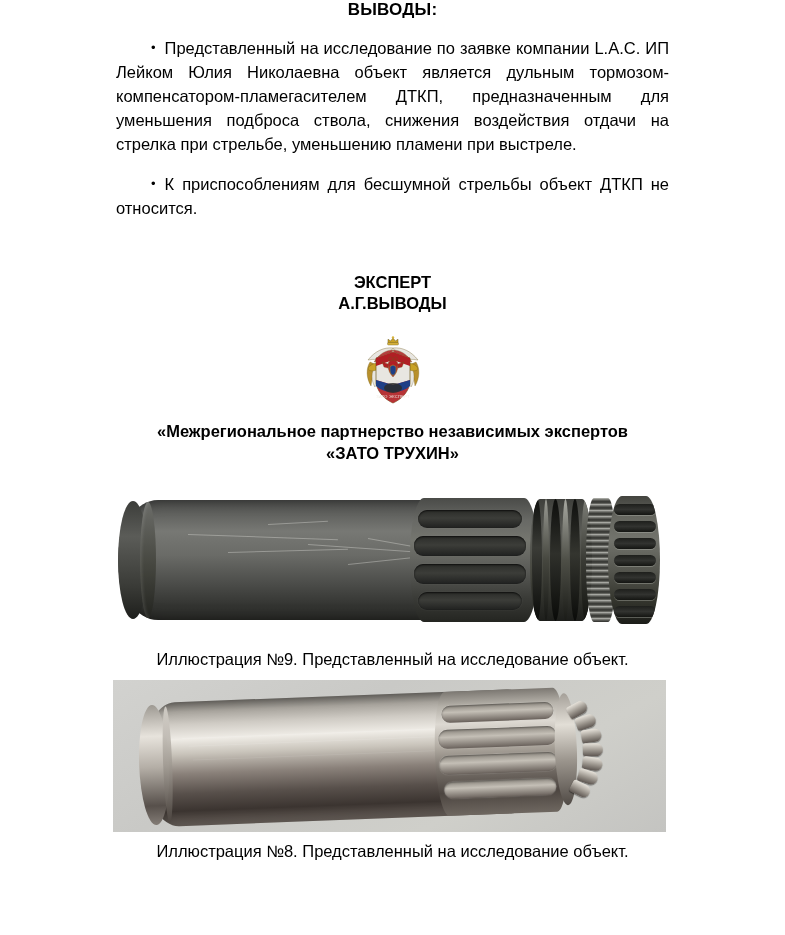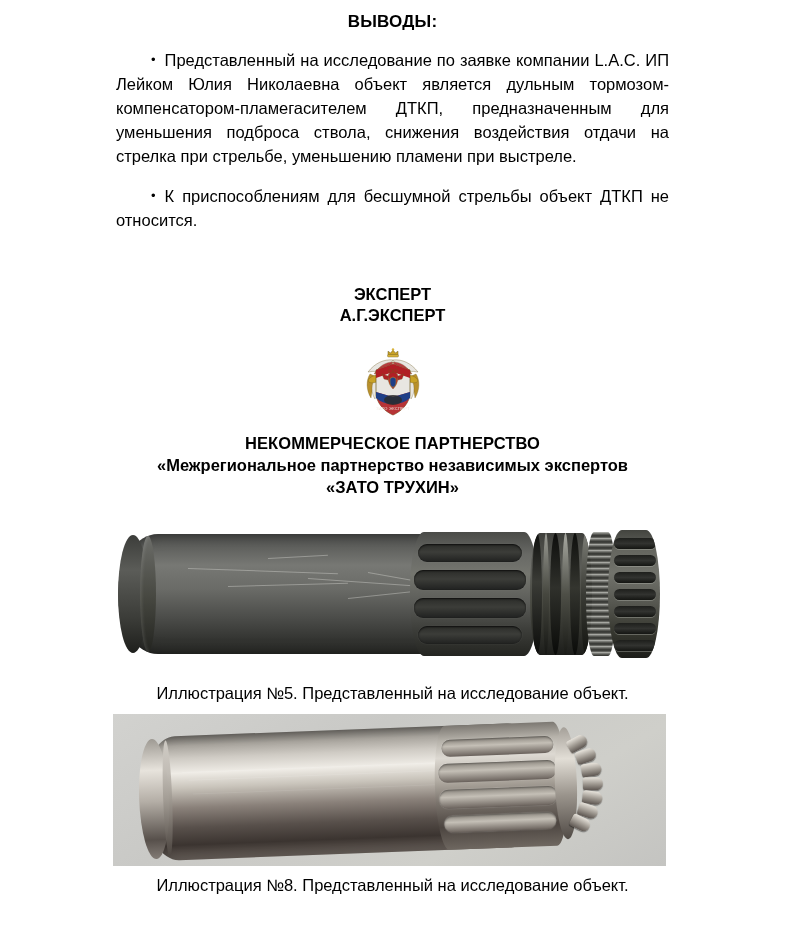--- a/index.html
+++ b/index.html
@@ -18,21 +18,20 @@
     padding:0 100px;
     position:relative;
   }
 
   
   .conclusions-title{
     text-align:center;
     font-weight:bold;
     font-size:17px;
     letter-spacing:.2px;
-    padding-top:12px;
     margin-bottom:5px;
   }
   .para{
     font-size:16.5px;
     line-height:24px;
     text-align:justify;
     text-justify:inter-word;
     text-indent:35px;
     margin:16px;
   }
@@ -262,21 +261,21 @@
   <div>
     <div class="conclusions-title">ВЫВОДЫ:</div>
 
     <p class="para"><span class="bullet">•</span><span>Представленный на исследование по заявке компании L.A.C. ИП Лейком Юлия Николаевна объект является дульным тормозом-компенсатором-пламегасителем ДТКП, предназначенным для уменьшения подброса ствола, снижения воздействия отдачи на стрелка при стрельбе, уменьшению пламени при выстреле.</span></p>
 
     <p class="para"><span class="bullet">•</span><span>К приспособлениям для бесшумной стрельбы объект ДТКП не относится.</span></p>
   </div>
 
   <div class="signature">
     <div>ЭКСПЕРТ</div>
-    <div>А.Г.ЭКСПЕРТ</div>
+    <div>А.Г.ВЫВОДЫ</div>
   </div>
 
   <div class="emblem-wrap">
     <svg class="emblem" viewBox="0 0 62 72" aria-hidden="true">
 
       <g>
         <path d="M31 2 L33.4 5 L36 3.2 L36 7 L26 7 L26 3.2 L28.6 5 Z" fill="#c9a227" stroke="#6d5a1e" stroke-width=".5"></path>
         <rect x="25.5" y="6.6" width="11" height="2.4" rx="1" fill="#d8b33c" stroke="#6d5a1e" stroke-width=".4"></rect>
         <circle cx="31" cy="1.4" r="1.2" fill="#d8b33c"></circle>
       </g>
@@ -317,21 +316,20 @@
 
       <path d="M31 29 L34 30.5 L34 35 C34 37 32.6 38.6 31 39.4 C29.4 38.6 28 37 28 35 L28 30.5 Z" fill="#1f3f87" stroke="#c9a227" stroke-width=".5"></path>
 
       <ellipse cx="31" cy="52" rx="9" ry="5" fill="#2b2b2b" opacity=".85"></ellipse>
 
       <text x="31" y="61.5" font-size="4" font-family="Liberation Sans, sans-serif" fill="#f0ece4" text-anchor="middle" letter-spacing=".3">ЗАТО ЭКСПЕРТ</text>
     </svg>
   </div>
 
   <div class="org-heading">
-    <div class="l1">НЕКОММЕРЧЕСКОЕ ПАРТНЕРСТВО</div>
     <div>«Межрегиональное партнерство независимых экспертов</div>
     <div>«ЗАТО ТРУХИН»</div>
   </div>
 
 
   <div class="figure fig1">
     <div class="photo p1">
       <div class="dev1">
         <div class="tube"></div>
         <div class="capedge"></div>
@@ -365,21 +363,21 @@
           <div class="rearflute" style="top:8px;"></div>
           <div class="rearflute" style="top:25px;"></div>
           <div class="rearflute" style="top:42px;"></div>
           <div class="rearflute" style="top:59px;"></div>
           <div class="rearflute" style="top:76px;"></div>
           <div class="rearflute" style="top:93px;"></div>
           <div class="rearflute" style="top:110px;"></div>
         </div>
       </div>
     </div>
-    <div class="caption">Иллюстрация №5. Представленный на исследование объект.</div>
+    <div class="caption">Иллюстрация №9. Представленный на исследование объект.</div>
   </div>
 
   <div class="figure fig2">
     <div class="photo p2">
       <div class="shadow2"></div>
       <div class="dev2">
         <div class="tube2"></div>
         <div class="capedge2"></div>
         <div class="capline2"></div>
 

